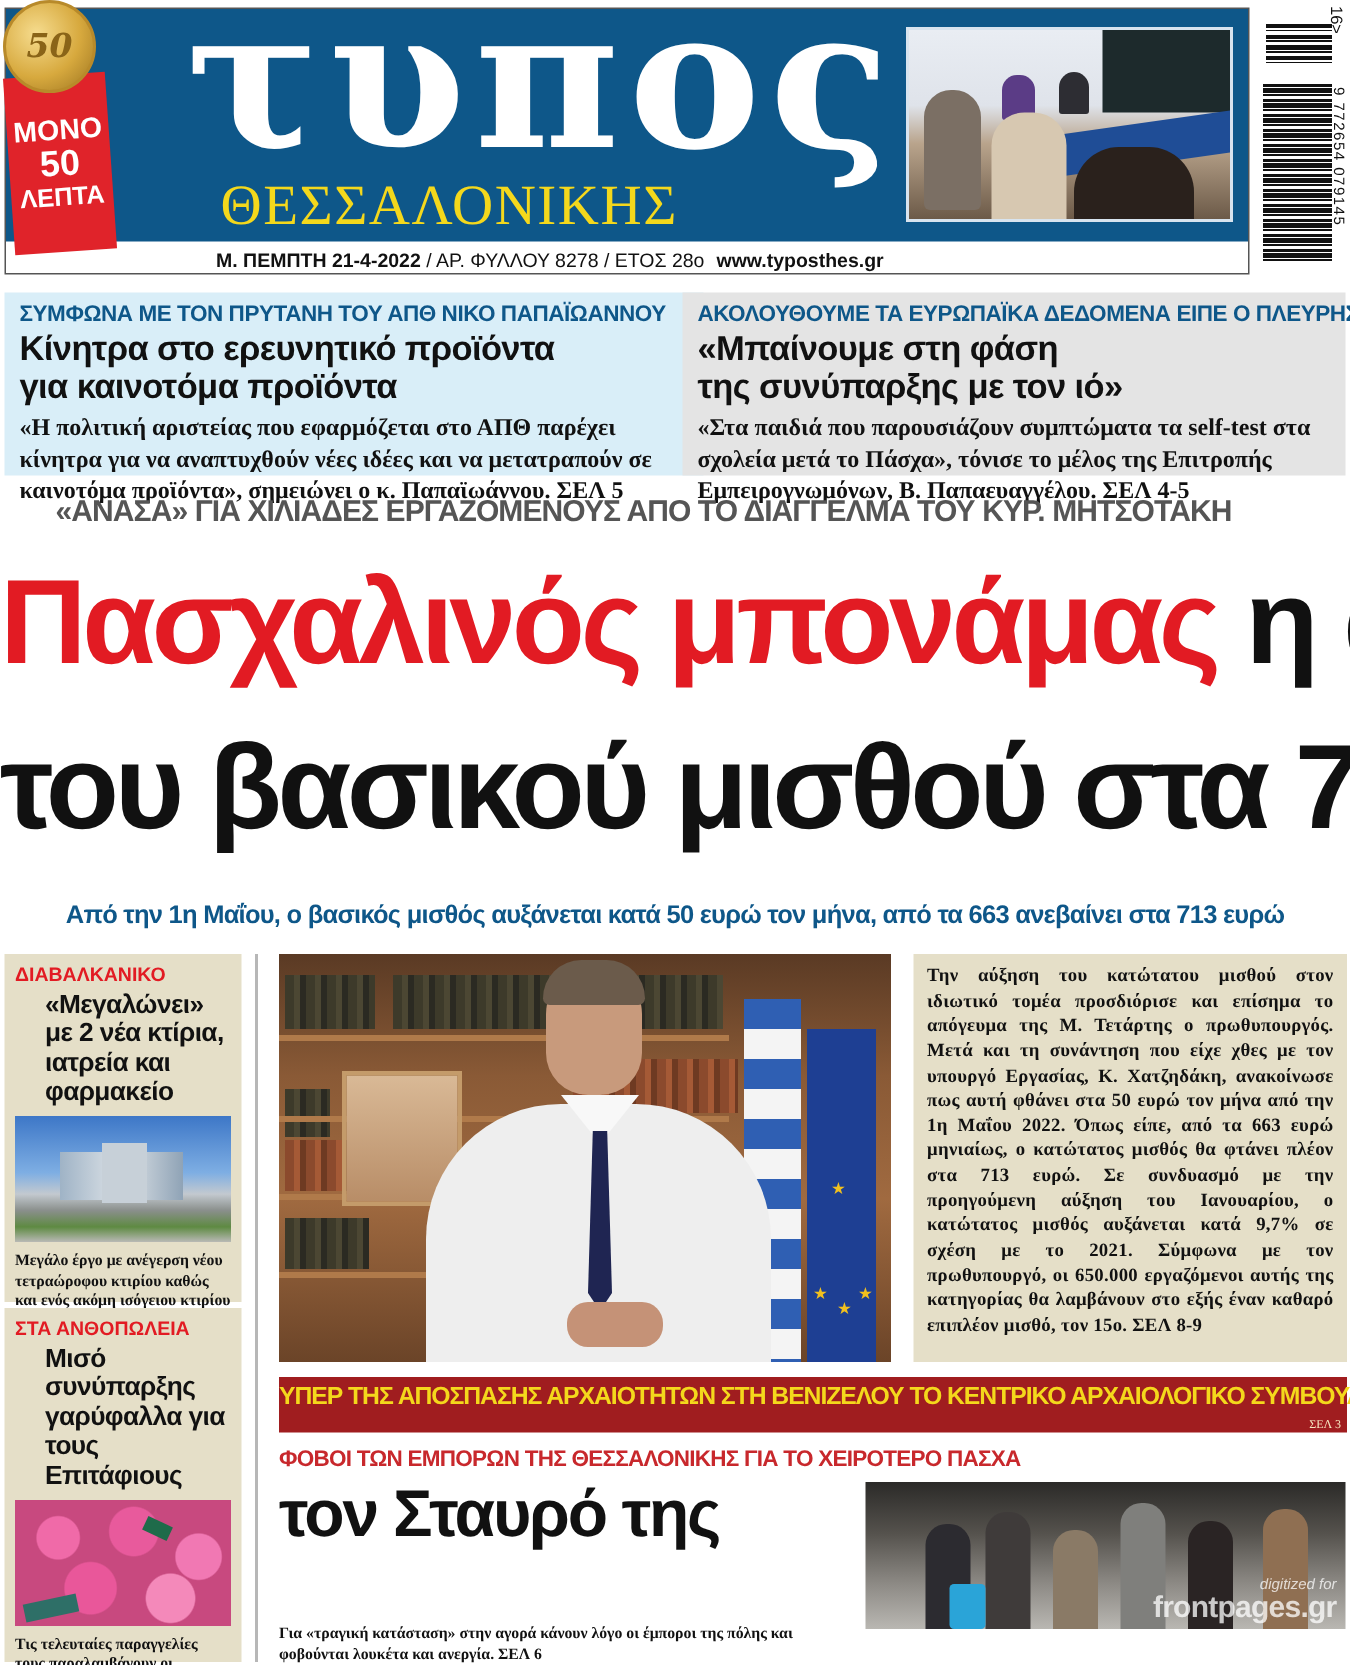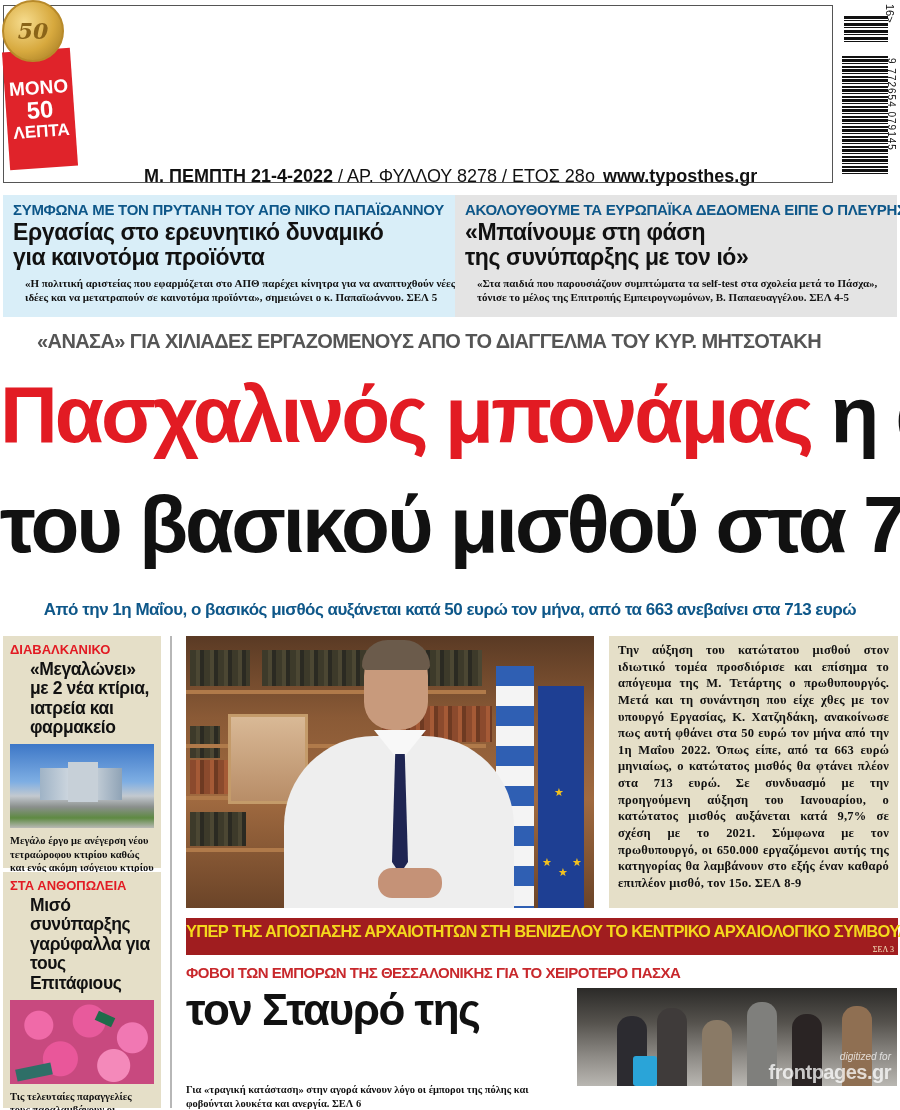--- a/index.html
+++ b/index.html
@@ -3,21 +3,21 @@
   <meta charset="utf-8">
   <style>
     * { box-sizing: border-box; margin: 0; padding: 0; }
     body { width: 900px; height: 1110px; background: #ffffff; font-family: "Liberation Sans", sans-serif; position: relative; overflow: hidden; }
 
     
     .masthead { position: absolute; left: 3px; top: 5px; width: 830px; height: 178px; border: 1px solid #555; background: #fff; }
     .mast-blue { position: absolute; left: 0; top: 0; width: 828px; height: 155px; background: #0e5789; }
     .logo-main { position: absolute; left: 120px; top: -18px; color: #fff; font-family: "DejaVu Serif", serif; font-weight: bold; font-size: 132px; letter-spacing: 6px; line-height: 1; transform: scaleY(0.98); }
     .logo-sub { position: absolute; left: 143px; top: 112px; color: #f4d81c; font-family: "Liberation Serif", serif; font-size: 38px; letter-spacing: 1px; line-height: 1; }
-    .dateline { position: absolute; left: 140px; top: 160px; font-size: 18px; color: #111; white-space: nowrap; }
+    .dateline { position: absolute; left: 140px; top: 160px; font-size: 13px; color: #111; white-space: nowrap; }
     .dateline b { font-weight: bold; }
     .dateline .url { font-weight: bold; margin-left: 8px; }
     .mast-photo { position: absolute; left: 600px; top: 12px; width: 218px; height: 130px; border: 2px solid #d8e4ef; overflow: hidden;
       background: linear-gradient(180deg, #e9edf3 0%, #dfe3ea 40%, #b9a48c 60%, #6c5a48 100%); }
     .mast-photo .wall-dark { position:absolute; right:0; top:0; width:85px; height:55px; background:#1d2a2c; }
     .mast-photo .table { position:absolute; left:95px; top:62px; width:120px; height:28px; background:#1f4d96; transform: skewY(-8deg); }
     .mast-photo .p1 { position:absolute; left:10px; top:40px; width:38px; height:80px; background:#7b6f64; border-radius:18px 18px 4px 4px; }
     .mast-photo .p2 { position:absolute; left:55px; top:55px; width:50px; height:80px; background:#d7c8b1; border-radius:22px 22px 4px 4px; }
     .mast-photo .p3 { position:absolute; left:110px; top:78px; width:80px; height:60px; background:#2a211c; border-radius:30px 30px 0 0; }
     .mast-photo .p4 { position:absolute; left:62px; top:30px; width:22px; height:30px; background:#5b3c86; border-radius:10px 10px 2px 2px; }
@@ -39,21 +39,21 @@
     .barcode .bars { position: absolute; left: 0; top: 52px; width: 46px; height: 118px;
       background: repeating-linear-gradient(180deg, #111 0 2px, #fff 2px 3px, #111 3px 6px, #fff 6px 7px, #111 7px 8px, #fff 8px 10px); }
     .barcode .digits { position: absolute; left: 44px; top: 54px; font-size: 10px; writing-mode: vertical-rl; color:#111; letter-spacing: 1px; }
 
     
     .top-box { position: absolute; top: 195px; height: 122px; padding: 6px 10px; }
     .top-left { left: 3px; width: 466px; background: #d9eef8; }
     .top-right { left: 455px; width: 442px; background: #e4e4e4; }
     .kicker-blue { color: #0e5789; font-weight: bold; font-size: 15px; line-height: 1.15; letter-spacing: -0.3px; white-space: nowrap; }
     .top-head { color: #111; font-weight: bold; font-size: 23px; line-height: 1.08; margin-top: 2px; letter-spacing: -0.4px; }
-    .top-body { color: #111; font-family: "Liberation Serif", serif; font-weight: bold; font-size: 11px; line-height: 1.3; margin-top: 6px; margin-left: 12px; }
+    .top-body { color: #111; font-family: "Liberation Serif", serif; font-weight: bold; font-size: 16px; line-height: 1.3; margin-top: 6px; }
 
     
     .overline { position: absolute; left: 0; top: 330px; width: 858px; text-align: center; color: #555; font-weight: bold; font-size: 20px; letter-spacing: -0.6px; white-space: nowrap; }
     .headline { position: absolute; left: 0; width: 900px; text-align: center; font-weight: bold; line-height: 1; white-space: nowrap; letter-spacing: -3px; }
     .hl1 { top: 375px; font-size: 80px; }
     .hl2 { top: 485px; font-size: 80px; color: #111; }
     .red { color: #e21b23; }
     .black { color: #111; }
     .subdeck { position: absolute; left: 0; top: 600px; width: 900px; text-align: center; color: #0e5789; font-weight: bold; font-size: 17px; letter-spacing: -0.5px; white-space: nowrap; }
 
@@ -111,41 +111,54 @@
       background: linear-gradient(180deg, #2b2a28 0%, #55524d 35%, #8e8b86 70%, #b9b7b2 100%); }
     .bottom-photo .ppl { position:absolute; bottom:0; width:30px; border-radius: 14px 14px 0 0; }
     .watermark { position:absolute; right:6px; bottom:4px; color: rgba(255,255,255,0.75); text-align:right; font-family: "Liberation Sans", sans-serif; line-height: 1; }
     .watermark .w1 { font-size: 10px; font-style: italic; }
     .watermark .w2 { font-size: 20px; font-weight: bold; letter-spacing: -0.5px; }
   </style>
 </head>
 <body>
 
 <div class="masthead">
+  <div class="mast-blue">
+    <div class="logo-main">τυπος</div>
+    <div class="logo-sub">ΘΕΣΣΑΛΟΝΙΚΗΣ</div>
+    <div class="mast-photo">
+      <div class="wall-dark"></div>
+      <div class="table"></div>
+      <div class="p4"></div>
+        <div class="p5"></div>
+      <div class="p1"></div>
+        <div class="p2"></div>
+        <div class="p3"></div>
+    </div>
+  </div>
   <div class="dateline">
     <b>Μ. ΠΕΜΠΤΗ 21-4-2022</b><span> / ΑΡ. ΦΥΛΛΟΥ 8278 / ΕΤΟΣ 28ο</span><span class="url">www.typosthes.gr</span>
   </div>
 </div>
 <div class="coin">50</div>
 <div class="price-tag">
   <span class="l1">ΜΟΝΟ</span>
   <span class="l2">50</span>
   <span class="l3">ΛΕΠΤΑ</span>
 </div>
 <div class="barcode">
   <div class="code-num">16&gt;</div>
   <div class="bars-top"></div>
   <div class="bars"></div>
   <div class="digits">9 772654 079145</div>
 </div>
 
 <div class="top-box top-left">
   <div class="kicker-blue">ΣΥΜΦΩΝΑ ΜΕ ΤΟΝ ΠΡΥΤΑΝΗ ΤΟΥ ΑΠΘ ΝΙΚΟ ΠΑΠΑΪΩΑΝΝΟΥ</div>
   <div class="top-head">
-    <div>Εργασίας στο ερευνητικό δυναμικό</div>
+    <div>Κίνητρα στο ερευνητικό προϊόντα</div>
     <div>για καινοτόμα προϊόντα</div>
   </div>
   <div class="top-body">«Η πολιτική αριστείας που εφαρμόζεται στο ΑΠΘ παρέχει κίνητρα για να αναπτυχθούν νέες ιδέες και να μετατραπούν σε καινοτόμα προϊόντα», σημειώνει ο κ. Παπαϊωάννου. ΣΕΛ 5</div>
 </div>
 <div class="top-box top-right">
   <div class="kicker-blue">ΑΚΟΛΟΥΘΟΥΜΕ ΤΑ ΕΥΡΩΠΑΪΚΑ ΔΕΔΟΜΕΝΑ ΕΙΠΕ Ο ΠΛΕΥΡΗΣ</div>
   <div class="top-head">
     <div>«Μπαίνουμε στη φάση</div>
     <div>της συνύπαρξης με τον ιό»</div>
   </div>

